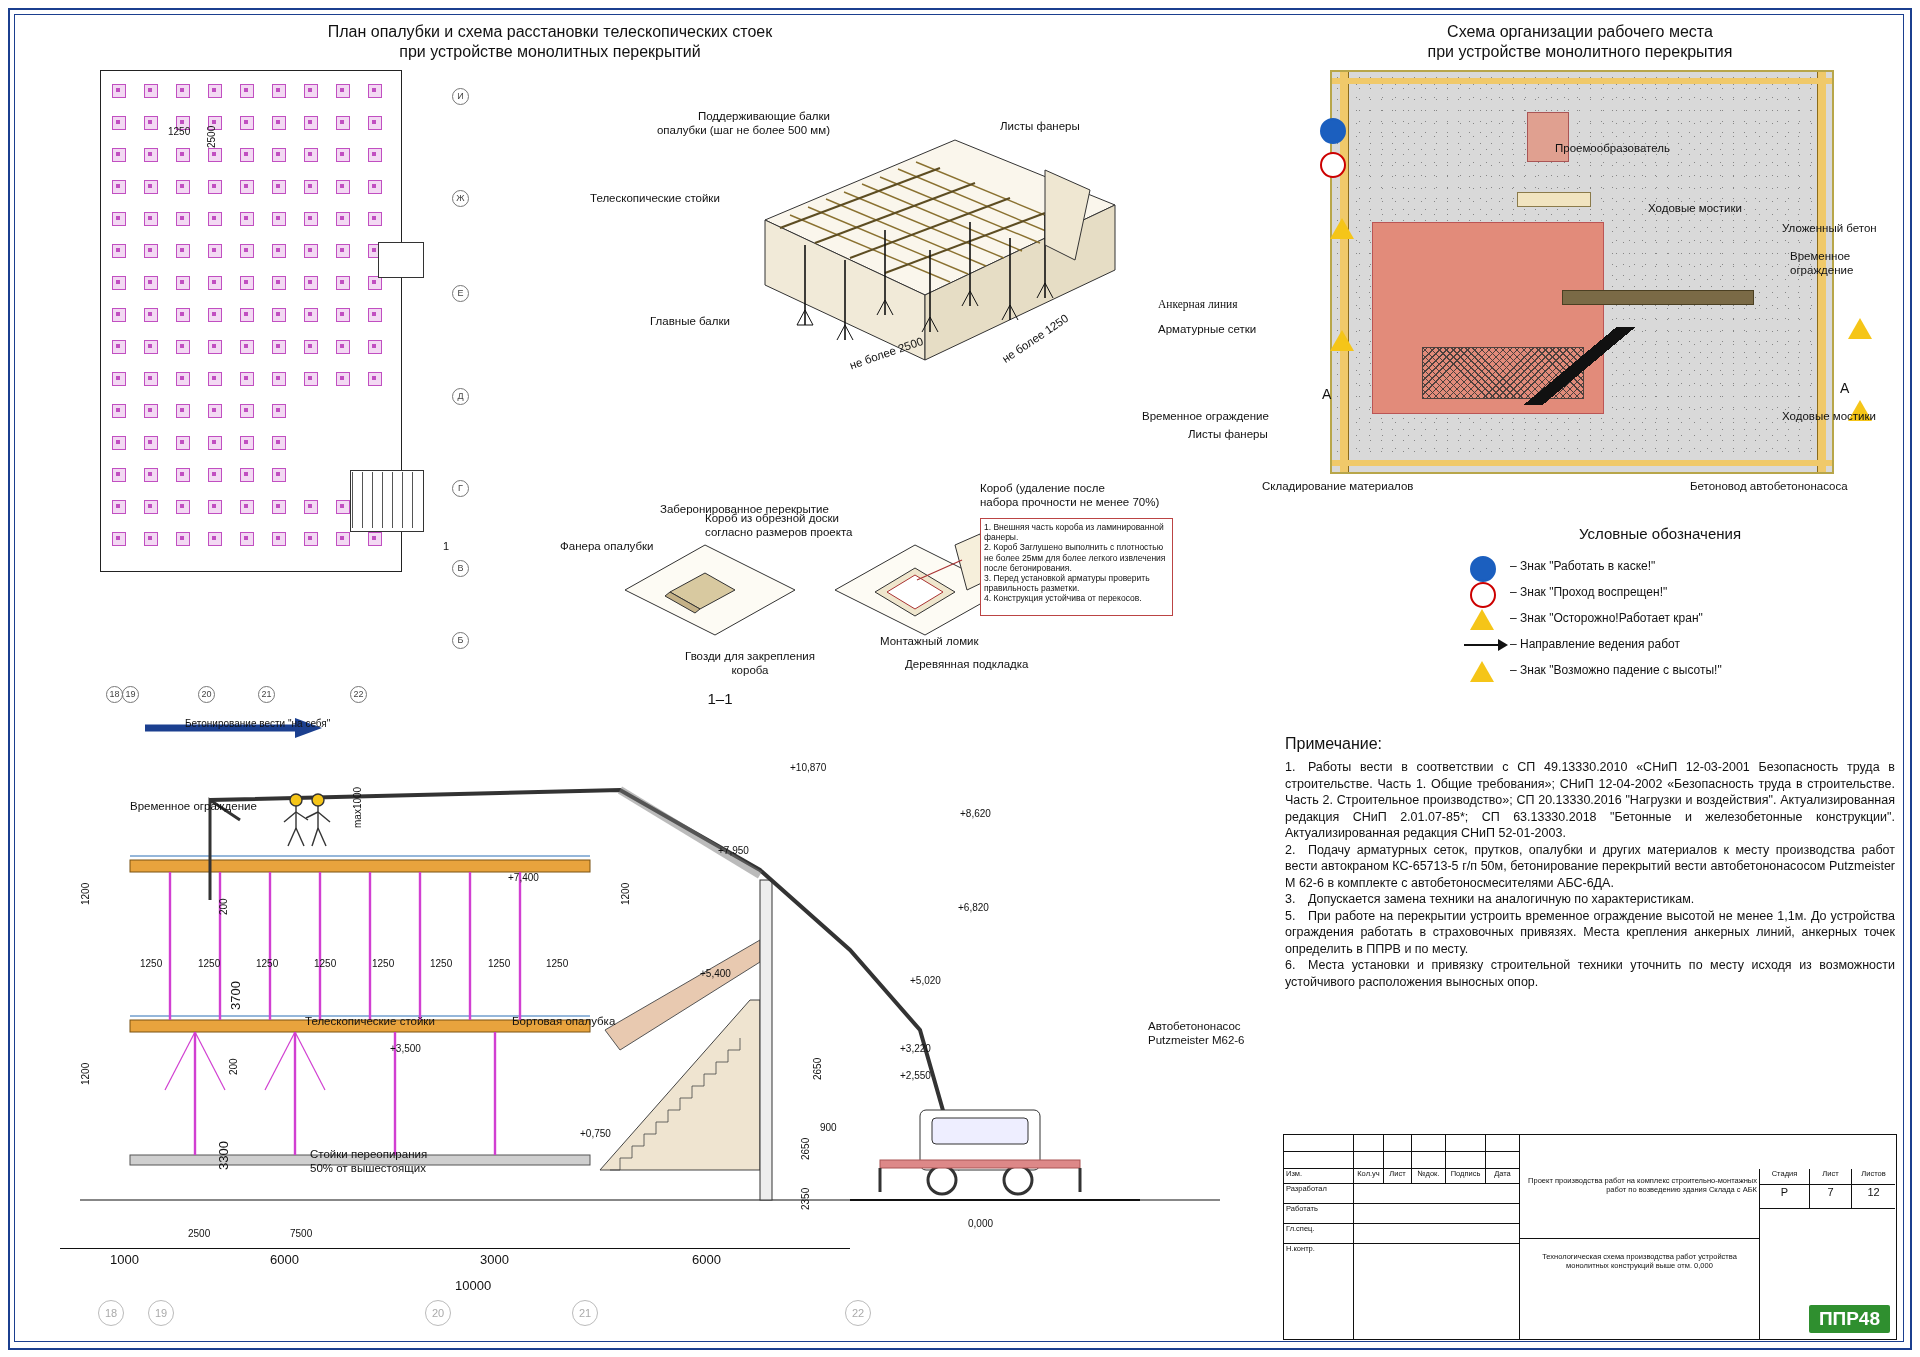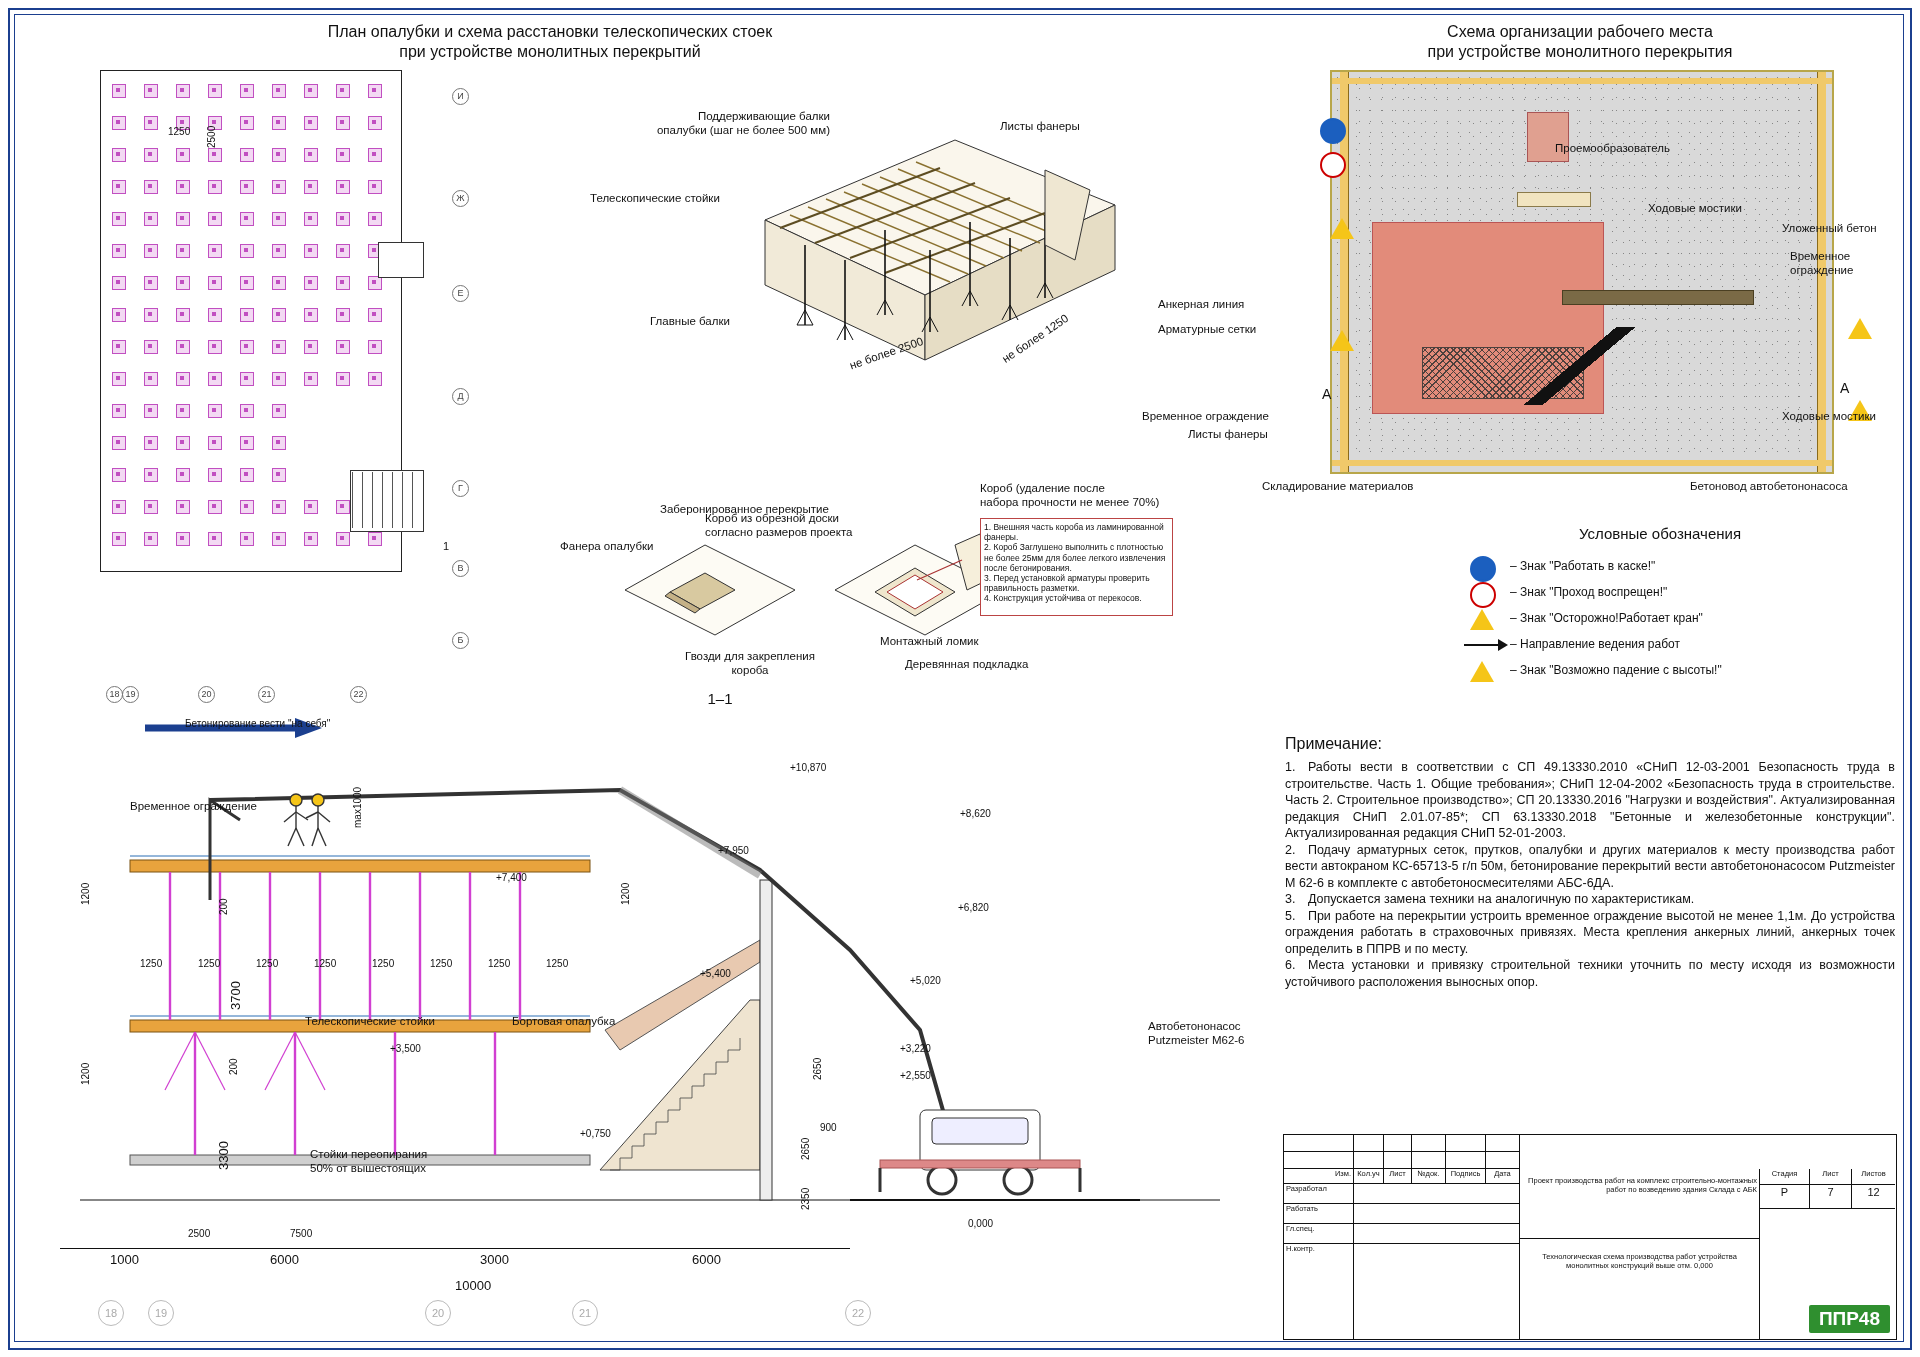--- a/index.html
+++ b/index.html
@@ -439,21 +439,21 @@
   <div class="signtri" style="left:1330px;top:218px;"></div>
   <div class="signtri" style="left:1330px;top:330px;"></div>
   <div class="signtri" style="left:1848px;top:318px;"></div>
   <div class="signtri" style="left:1848px;top:400px;"></div>
 
   <div class="lbl" style="left:1555px;top:142px;">Проемообразователь</div>
   <div class="lbl" style="left:1648px;top:202px;">Ходовые мостики</div>
   <div class="lbl" style="left:1782px;top:222px;">Уложенный бетон</div>
   <div class="lbl" style="left:1790px;top:250px;width:95px;white-space:pre-line;">Временное
 ограждение</div>
-  <div class="lbl" style="left:1158px;top:298px;">Анкерная линия</div>
+  <div class="lbl" style="left:1158px;top:298px;font-family:Liberation Serif, serif;">Анкерная линия</div>
   <div class="lbl" style="left:1158px;top:323px;">Арматурные сетки</div>
   <div class="lbl" style="left:1142px;top:410px;">Временное ограждение</div>
   <div class="lbl" style="left:1188px;top:428px;">Листы фанеры</div>
   <div class="lbl" style="left:1262px;top:480px;">Складирование материалов</div>
   <div class="lbl" style="left:1690px;top:480px;">Бетоновод автобетононасоса</div>
   <div class="lbl" style="left:1782px;top:410px;">Ходовые мостики</div>
   <div class="lbl" style="left:1322px;top:386px;font-size:14px;">А</div>
   <div class="lbl" style="left:1840px;top:380px;font-size:14px;">А</div>
 
   <div class="ttl" style="left:1480px;top:525px;width:360px;font-size:15px;">Условные обозначения</div>
@@ -578,21 +578,21 @@
   <div class="lbl" style="left:305px;top:1015px;">Телескопические стойки</div>
   <div class="lbl" style="left:512px;top:1015px;">Бортовая опалубка</div>
   <div class="lbl" style="left:310px;top:1148px;width:210px;white-space:pre-line;">Стойки переопирания
 50% от вышестоящих</div>
   <div class="lbl" style="left:1148px;top:1020px;width:150px;white-space:pre-line;">Автобетононасос
 Putzmeister M62-6</div>
 
   <div class="dim" style="left:790px;top:762px;">+10,870</div>
   <div class="dim" style="left:960px;top:808px;">+8,620</div>
   <div class="dim" style="left:718px;top:845px;">+7,950</div>
-  <div class="dim" style="left:496px;top:872px;">+7,400</div>
+  <div class="dim" style="left:508px;top:872px;">+7,400</div>
   <div class="dim" style="left:958px;top:902px;">+6,820</div>
   <div class="dim" style="left:700px;top:968px;">+5,400</div>
   <div class="dim" style="left:910px;top:975px;">+5,020</div>
   <div class="dim" style="left:390px;top:1043px;">+3,500</div>
   <div class="dim" style="left:900px;top:1043px;">+3,220</div>
   <div class="dim" style="left:900px;top:1070px;">+2,550</div>
   <div class="dim" style="left:580px;top:1128px;">+0,750</div>
   <div class="dim" style="left:968px;top:1218px;">0,000</div>
 
   <div class="dim rot" style="left:80px;top:905px;transform:rotate(-90deg);">1200</div>
@@ -639,21 +639,21 @@
     <div class="cell" style="left:162px;top:0;width:40px;height:17px;"></div>
     <div class="cell" style="left:202px;top:0;width:34px;height:17px;"></div>
 
     <div class="cell" style="left:0;top:17px;width:70px;height:17px;"></div>
     <div class="cell" style="left:70px;top:17px;width:30px;height:17px;"></div>
     <div class="cell" style="left:100px;top:17px;width:28px;height:17px;"></div>
     <div class="cell" style="left:128px;top:17px;width:34px;height:17px;"></div>
     <div class="cell" style="left:162px;top:17px;width:40px;height:17px;"></div>
     <div class="cell" style="left:202px;top:17px;width:34px;height:17px;"></div>
 
-    <div class="cell" style="left:0;top:34px;width:70px;height:15px;text-align:right;">Изм.</div>
+    <div class="cell" style="left:0;top:34px;width:70px;height:15px;text-align:left;">Изм.</div>
     <div class="cell" style="left:70px;top:34px;width:30px;height:15px;text-align:center;">Кол.уч</div>
     <div class="cell" style="left:100px;top:34px;width:28px;height:15px;text-align:center;">Лист</div>
     <div class="cell" style="left:128px;top:34px;width:34px;height:15px;text-align:center;">№док.</div>
     <div class="cell" style="left:162px;top:34px;width:40px;height:15px;text-align:center;">Подпись</div>
     <div class="cell" style="left:202px;top:34px;width:34px;height:15px;text-align:center;">Дата</div>
 
     <div class="cell" style="left:0;top:49px;width:70px;height:20px;">Разработал</div>
     <div class="cell" style="left:70px;top:49px;width:166px;height:20px;"></div>
     <div class="cell" style="left:0;top:69px;width:70px;height:20px;">Работать</div>
     <div class="cell" style="left:70px;top:69px;width:166px;height:20px;"></div>

